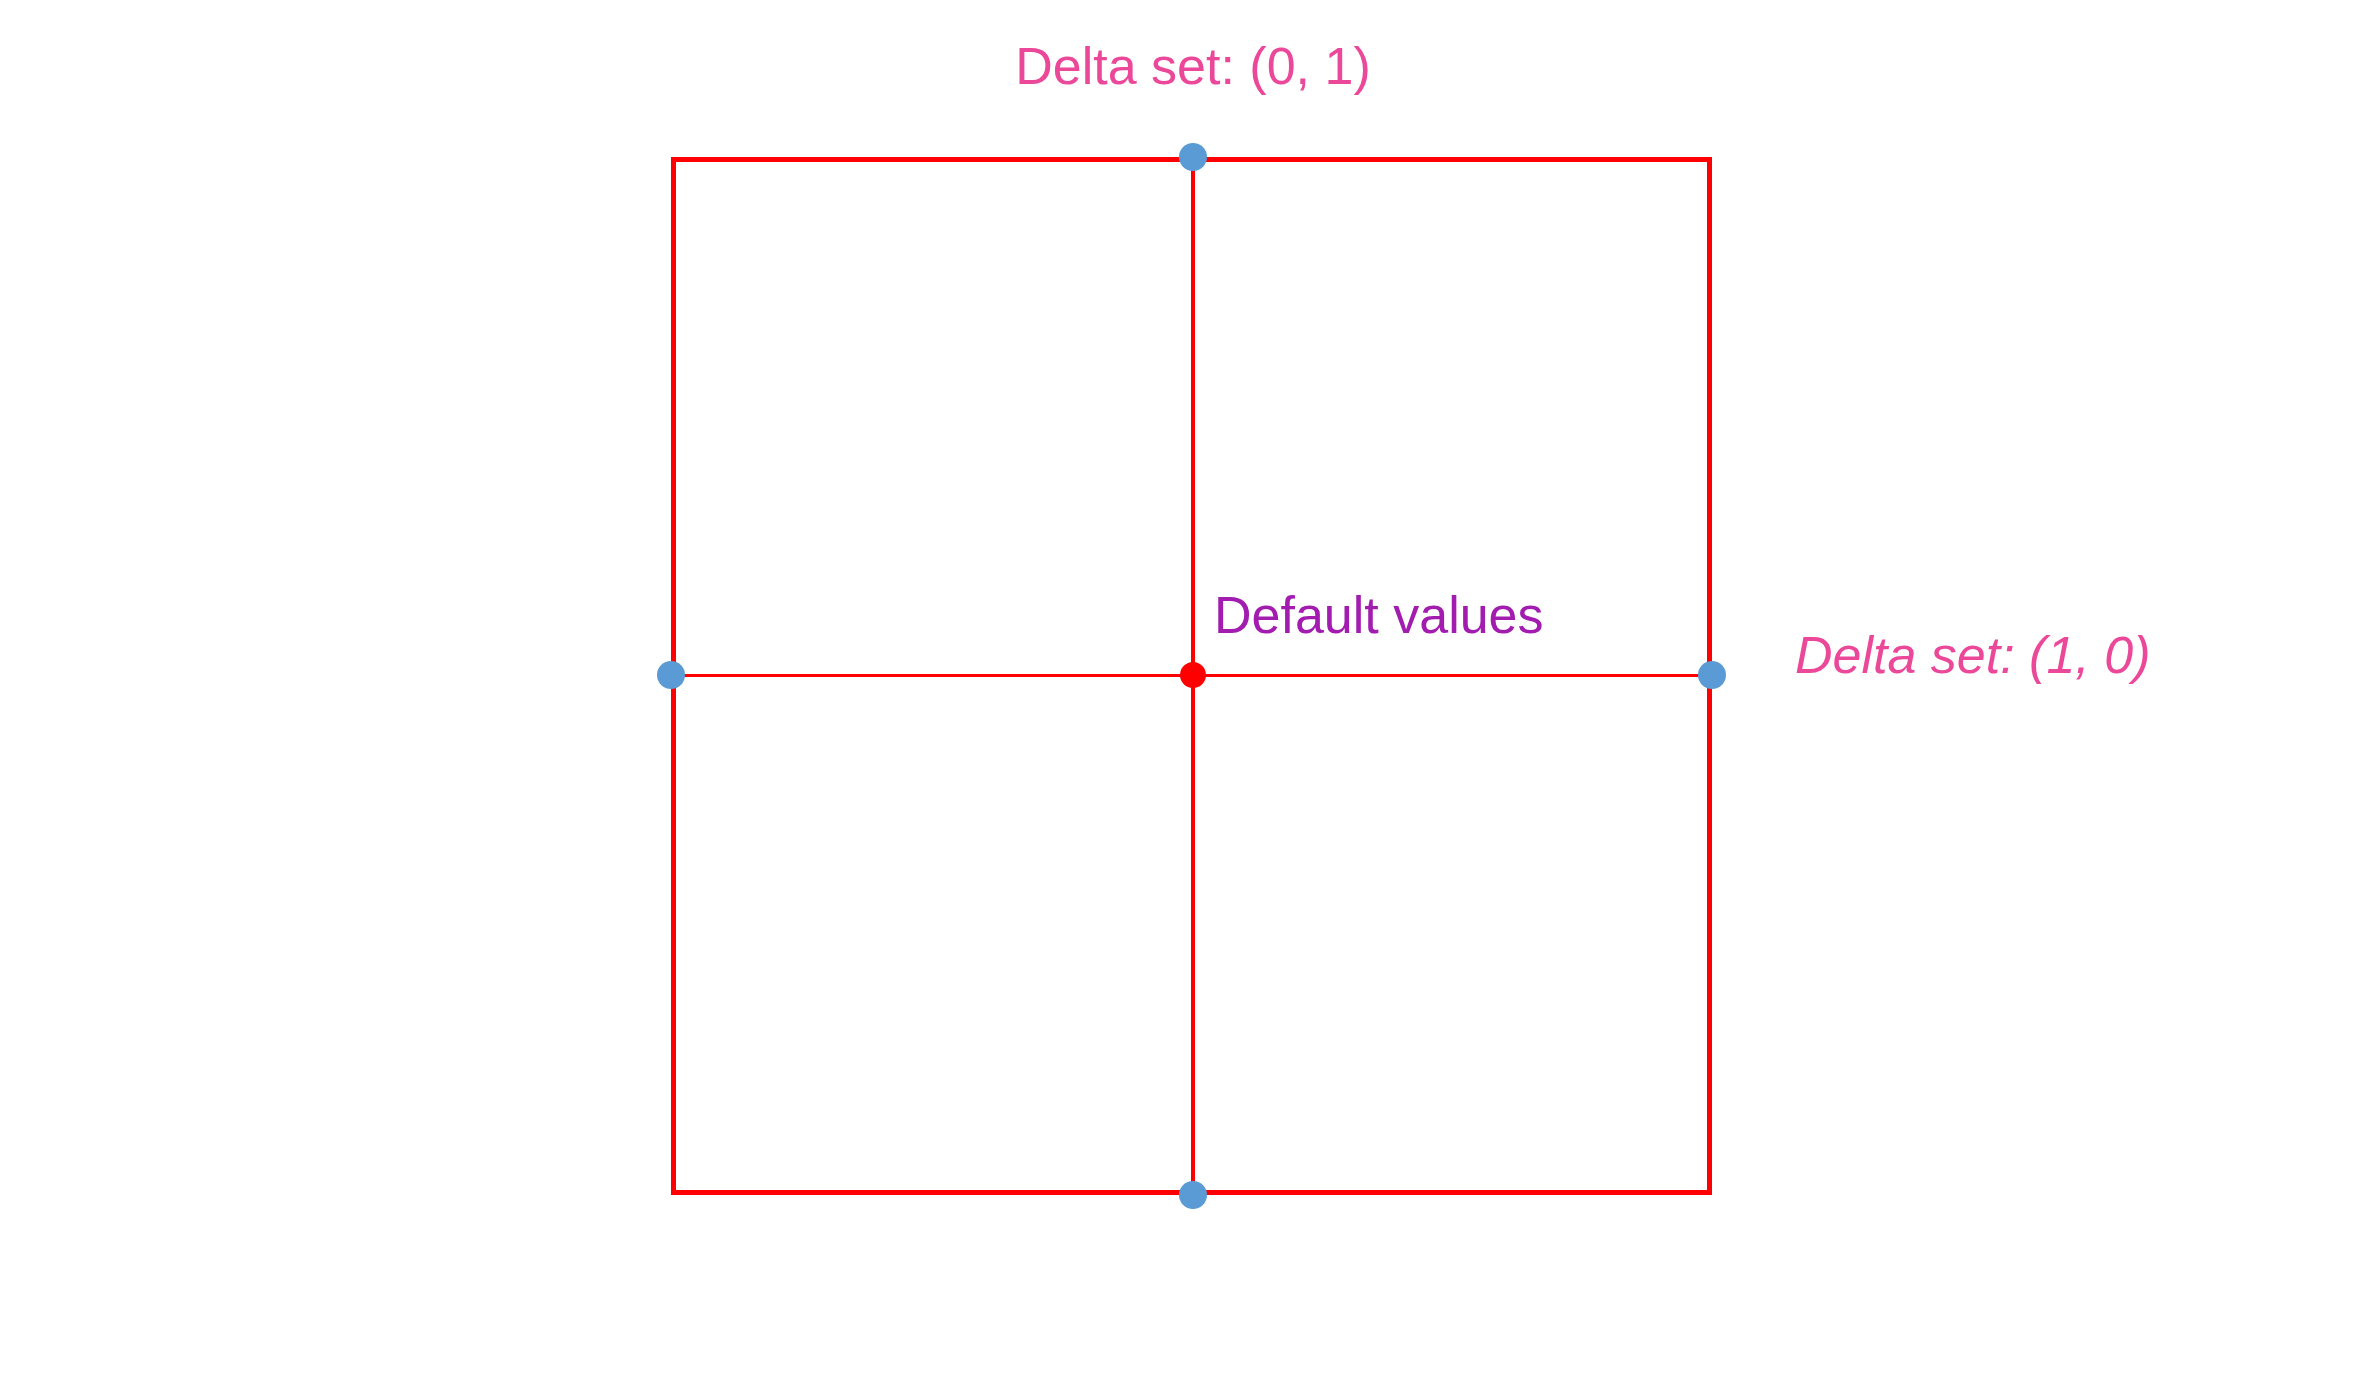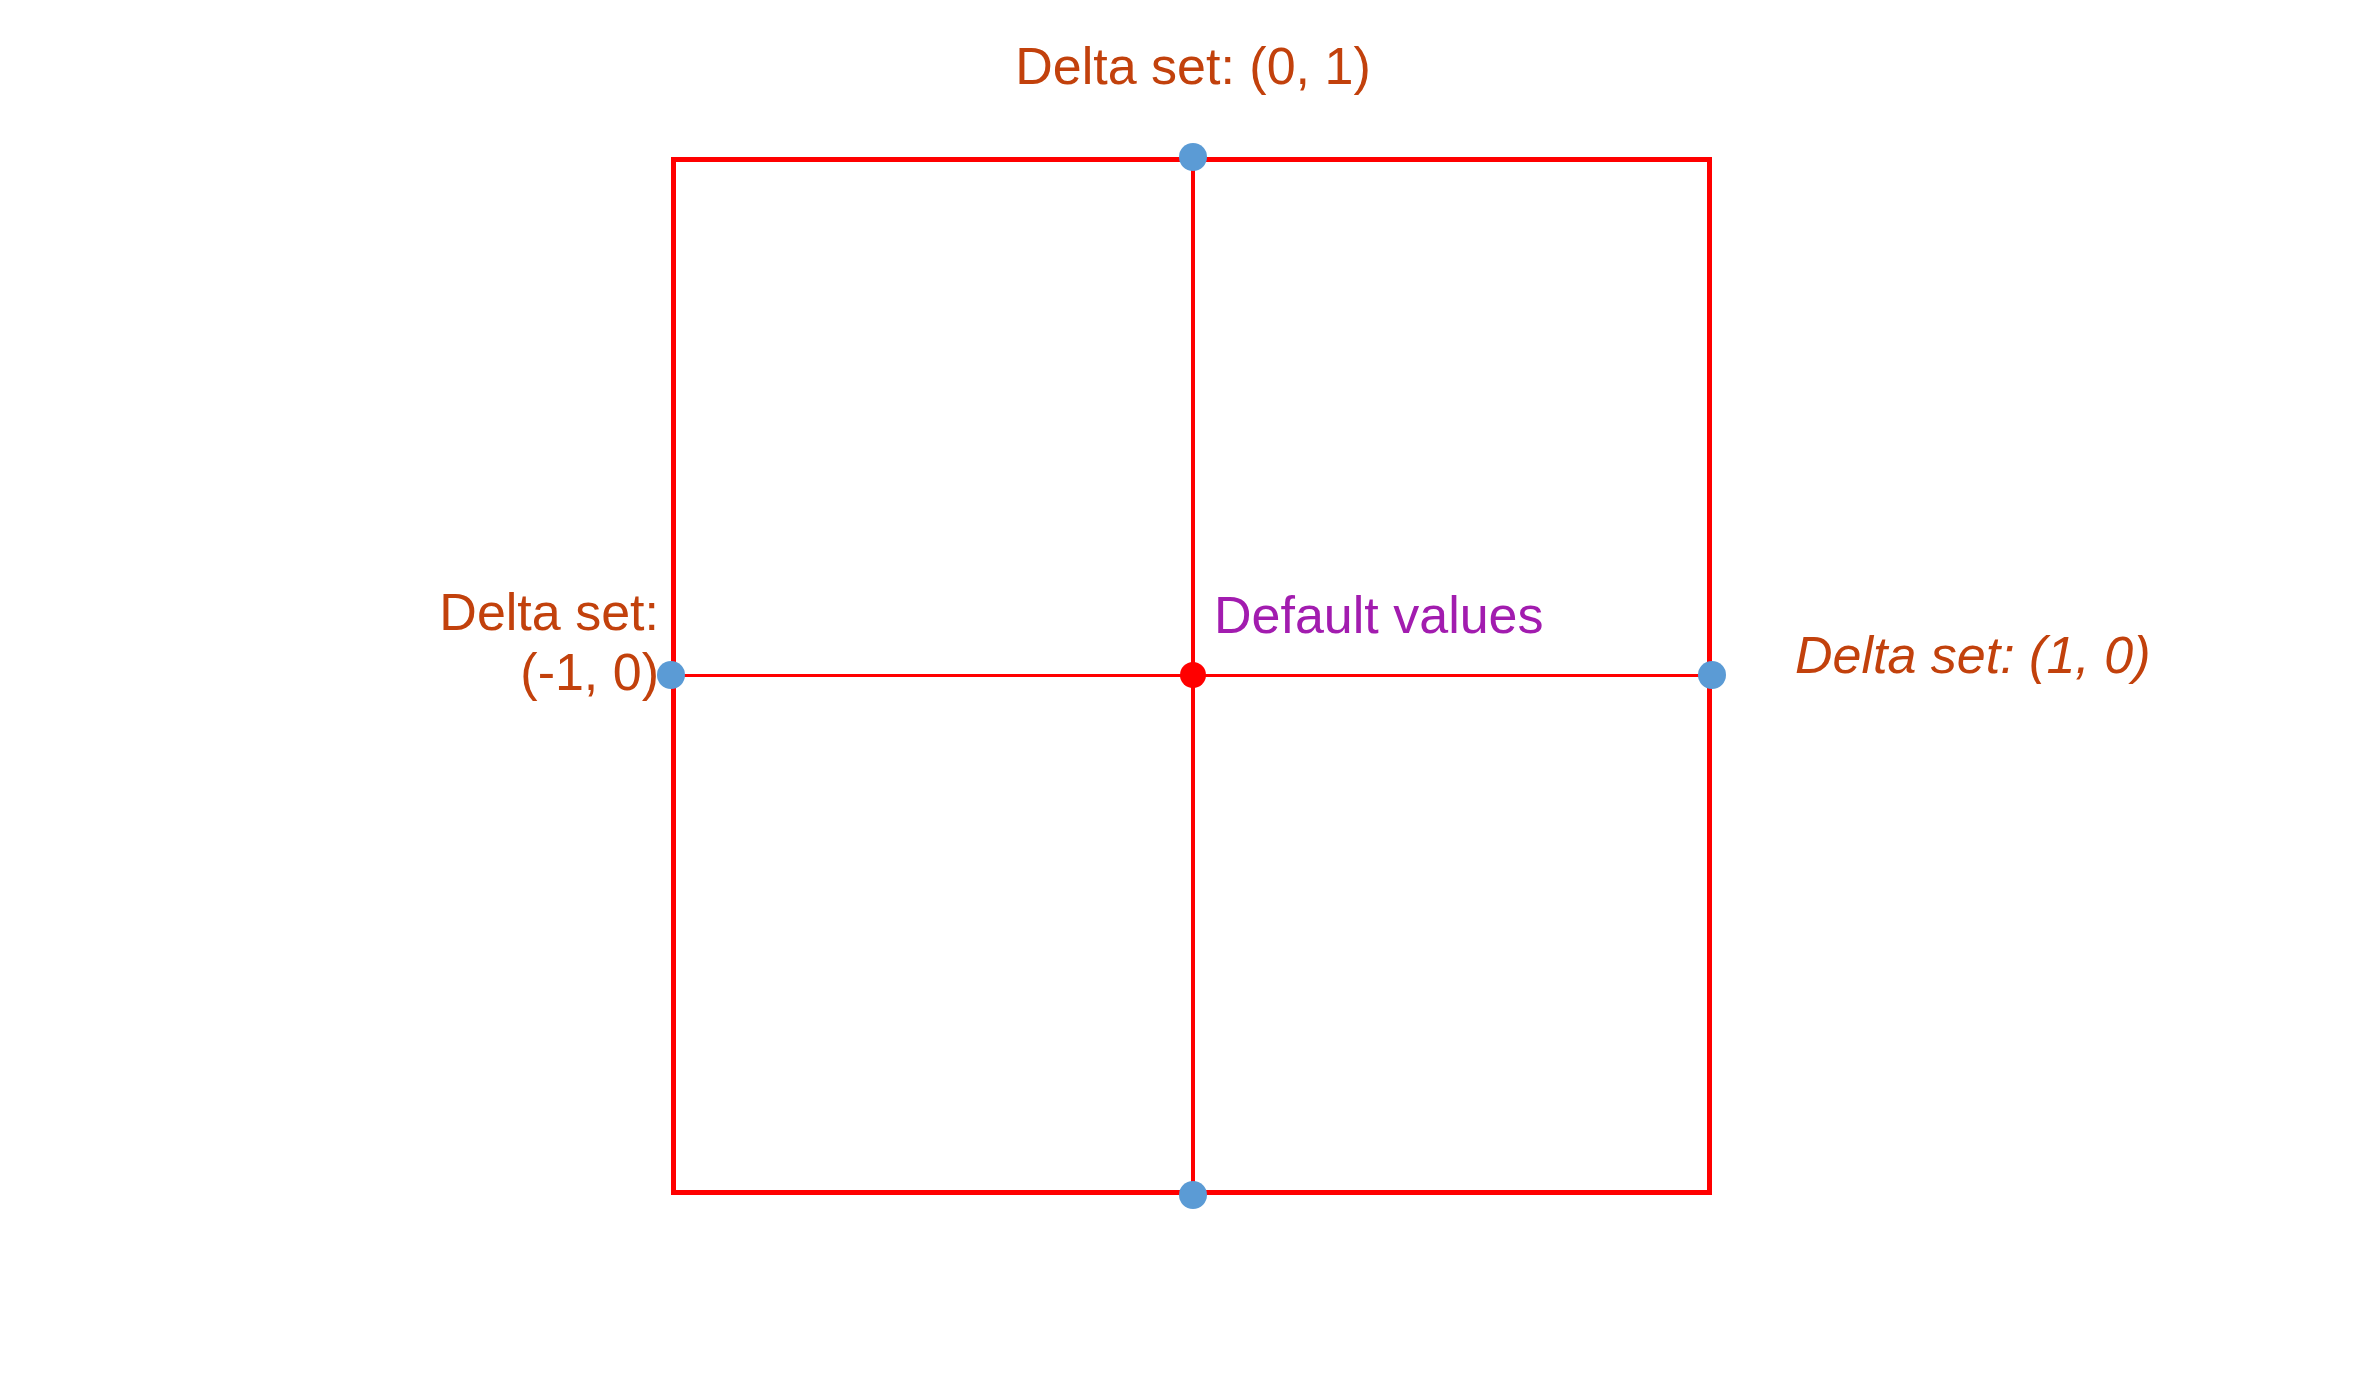--- a/index.html
+++ b/index.html
@@ -68,21 +68,21 @@
   .dot-bottom { left: 1179px; top: 1181px; }
   .dot-left   { left: 657px;  top: 661px; }
   .dot-right  { left: 1698px; top: 661px; }
   .dot-center { left: 1180px; top: 662px; }
 
   
   .label {
     position: absolute;
     font-size: 52px;
     line-height: 1.16;
-    color: #c2410c;
+    color: #ec4899;
     white-space: nowrap;
     font-weight: 400;
   }
   .label-top {
     left: 1193px;
     top: 36px;
     transform: translateX(-50%);
   }
   .label-bottom {
     left: 1193px;
@@ -122,20 +122,16 @@
   <div class="dot dot-blue dot-right"></div>
   <div class="dot dot-blue dot-bottom"></div>
   <div class="dot dot-blue dot-left"></div>
   <div class="dot dot-red  dot-center"></div>
 
   <div class="label label-top">Delta set: (0, 1)</div>
 
   <div class="label label-right">Delta set: (1, 0)</div>
 
 
-  <div class="label label-left">
-    <span class="line">Delta set:</span>
-    <span class="line">(-1, 0)</span>
-  </div>
 
   <div class="label label-center">Default values</div>
 
 </div>
 
 </body></html>

